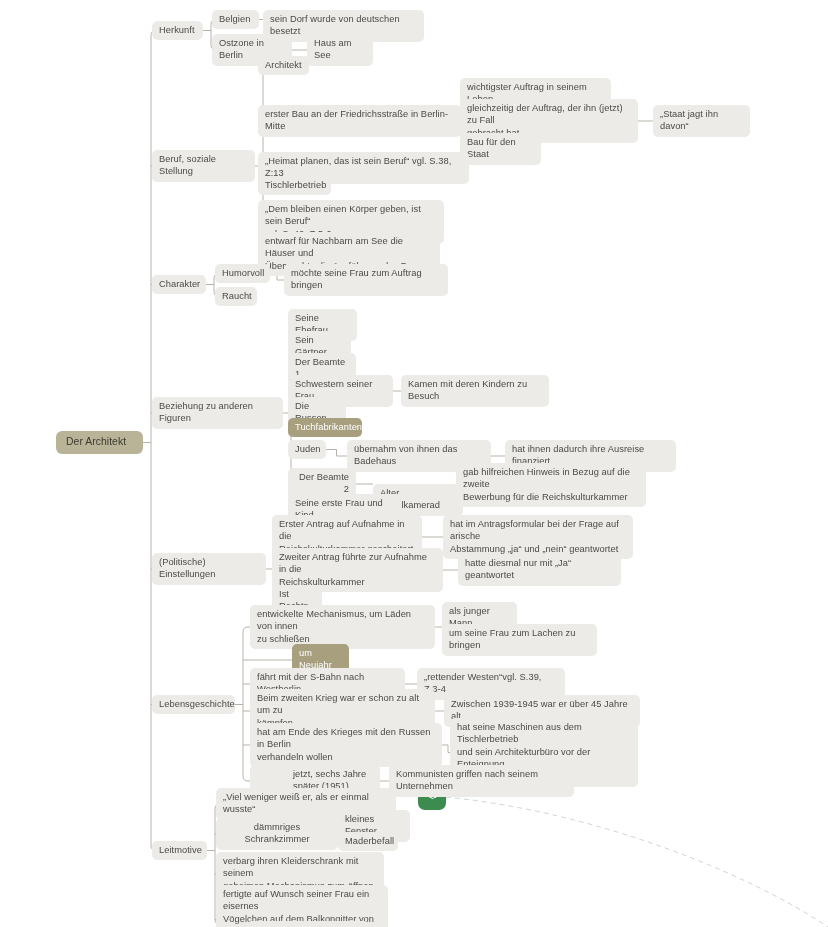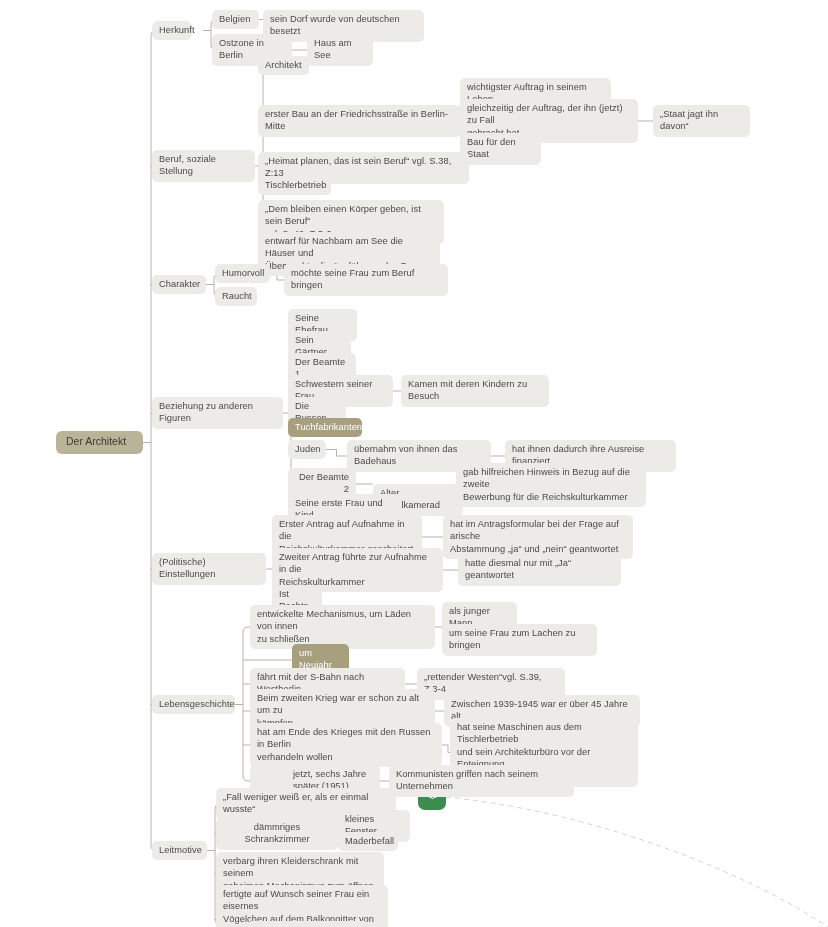--- a/index.html
+++ b/index.html
@@ -166,42 +166,42 @@
       <path d="M338,834 H346" fill="none" stroke="#b5b3a9" stroke-width="1"></path>
       <path d="M346,831 Q346,826 351,826" fill="none" stroke="#b5b3a9" stroke-width="1"></path>
       <path d="M346,831 V836.5" fill="none" stroke="#b5b3a9" stroke-width="1"></path>
       <path d="M346,836.5 Q346,841.5 351,841.5" fill="none" stroke="#b5b3a9" stroke-width="1"></path>
       <path d="M351,826 H338" fill="none" stroke="#b5b3a9" stroke-width="1"></path>
       <path d="M351,841.5 H338" fill="none" stroke="#b5b3a9" stroke-width="1"></path>
       <path d="M446,797 C596,812 746,872 828,927" fill="none" stroke="#cfd8cf" stroke-width="1" stroke-dasharray="5 4"></path>
     </svg>
 <div class="node root" style="left: 56px; top: 431px; width: 87px;">Der Architekt</div>
     <div class="node gbtn" style="left: 418px; top: 784px;">&lt;-</div>
-    <div class="node" style="left: 152px; top: 21px; width: 40px; border-radius: 6px;">Herkunft</div>
+    <div class="node" style="left: 152px; top: 21px; width: 51px; border-radius: 6px;">Herkunft</div>
     <div class="node" style="left: 212px; top: 10px; width: 47px;">Belgien</div>
     <div class="node" style="left: 263px; top: 10px; width: 161px;">sein Dorf wurde von deutschen besetzt</div>
     <div class="node" style="left: 212px; top: 34px; width: 80px;">Ostzone in Berlin</div>
     <div class="node" style="left: 307px; top: 34px; width: 66px;">Haus am See</div>
     <div class="node" style="left: 152px; top: 150px; width: 103px;">Beruf, soziale Stellung</div>
     <div class="node" style="left: 258px; top: 56px; width: 51px;">Architekt</div>
     <div class="node" style="left: 258px; top: 105px; width: 203px;">erster Bau an der Friedrichsstraße in Berlin-Mitte</div>
     <div class="node" style="left: 460px; top: 78px; width: 151px;">wichtigster Auftrag in seinem Leben</div>
     <div class="node" style="left: 460px; top: 99px; width: 178px;">gleichzeitig der Auftrag, der ihn (jetzt) zu Fall
 gebracht hat</div>
     <div class="node" style="left: 653px; top: 105px; width: 97px;">„Staat jagt ihn davon“</div>
     <div class="node" style="left: 460px; top: 133px; width: 81px;">Bau für den Staat</div>
     <div class="node" style="left: 258px; top: 152px; width: 211px;">„Heimat planen, das ist sein Beruf“ vgl. S.38, Z:13</div>
     <div class="node" style="left: 258px; top: 176px; width: 73px;">Tischlerbetrieb</div>
     <div class="node" style="left: 258px; top: 200px; width: 186px;">„Dem bleiben einen Körper geben, ist sein Beruf“
 vgl. S. 42, Z.5-6</div>
     <div class="node" style="left: 258px; top: 232px; width: 182px;">entwarf für Nachbarn am See die Häuser und
 Überwachte die Ausführung des Baus</div>
     <div class="node" style="left: 152px; top: 275px; width: 54px;">Charakter</div>
     <div class="node" style="left: 215px; top: 264px; width: 55px;">Humorvoll</div>
-    <div class="node" style="left: 284px; top: 264px; width: 164px;">möchte seine Frau zum Beruf bringen</div>
+    <div class="node" style="left: 284px; top: 264px; width: 164px;">möchte seine Frau zum Auftrag bringen</div>
     <div class="node" style="left: 215px; top: 287px; width: 42px;">Raucht</div>
     <div class="node" style="left: 152px; top: 397px; width: 131px;">Beziehung zu anderen Figuren</div>
     <div class="node" style="left: 288px; top: 309px; width: 69px;">Seine Ehefrau</div>
     <div class="node" style="left: 288px; top: 331px; width: 63px;">Sein Gärtner</div>
     <div class="node" style="left: 288px; top: 353px; width: 68px;">Der Beamte 1</div>
     <div class="node" style="left: 288px; top: 375px; width: 105px;">Schwestern seiner Frau</div>
     <div class="node" style="left: 401px; top: 375px; width: 148px;">Kamen mit deren Kindern zu Besuch</div>
     <div class="node" style="left: 288px; top: 397px; width: 58px;">Die Russen</div>
     <div class="node khaki" style="left: 288px; top: 418px; width: 74px;">Tuchfabrikanten</div>
     <div class="node" style="left: 288px; top: 440px; width: 38px;">Juden</div>
@@ -233,21 +233,21 @@
 kämpfen</div>
     <div class="node" style="left: 444px; top: 695px; width: 196px;">Zwischen 1939-1945 war er über 45 Jahre alt</div>
     <div class="node" style="left: 250px; top: 723px; width: 192px;">hat am Ende des Krieges mit den Russen in Berlin
 verhandeln wollen</div>
     <div class="node" style="left: 450px; top: 718px; width: 188px;">hat seine Maschinen aus dem Tischlerbetrieb
 und sein Architekturbüro vor der Enteignung
 gerettet</div>
     <div class="node" style="left: 250px; top: 765px; width: 130px; padding-left: 43px;">jetzt, sechs Jahre später (1951)</div>
     <div class="node" style="left: 389px; top: 765px; width: 185px;">Kommunisten griffen nach seinem Unternehmen</div>
     <div class="node" style="left: 152px; top: 841px; width: 55px;">Leitmotive</div>
-    <div class="node" style="left: 216px; top: 788px; width: 180px;">„Fall weniger weiß er, als er einmal wusste“</div>
+    <div class="node" style="left: 216px; top: 788px; width: 180px;">„Viel weniger weiß er, als er einmal wusste“</div>
     <div class="node" style="left: 216px; top: 818px; width: 122px; text-align: center;">dämmriges Schrankzimmer</div>
     <div class="node" style="left: 338px; top: 810px; width: 72px;">kleines Fenster</div>
     <div class="node" style="left: 338px; top: 832px; width: 60px;">Maderbefall</div>
     <div class="node" style="left: 216px; top: 852px; width: 168px;">verbarg ihren Kleiderschrank mit seinem
 geheimen Mechanismus zum öffnen</div>
     <div class="node" style="left: 216px; top: 885px; width: 172px;">fertigte auf Wunsch seiner Frau ein eisernes
 Vögelchen auf dem Balkongitter von ihrem
 Zimmer an</div>
     <div class="node" style="left: 248px; top: 921px; width: 120px;"></div>
   </div>

